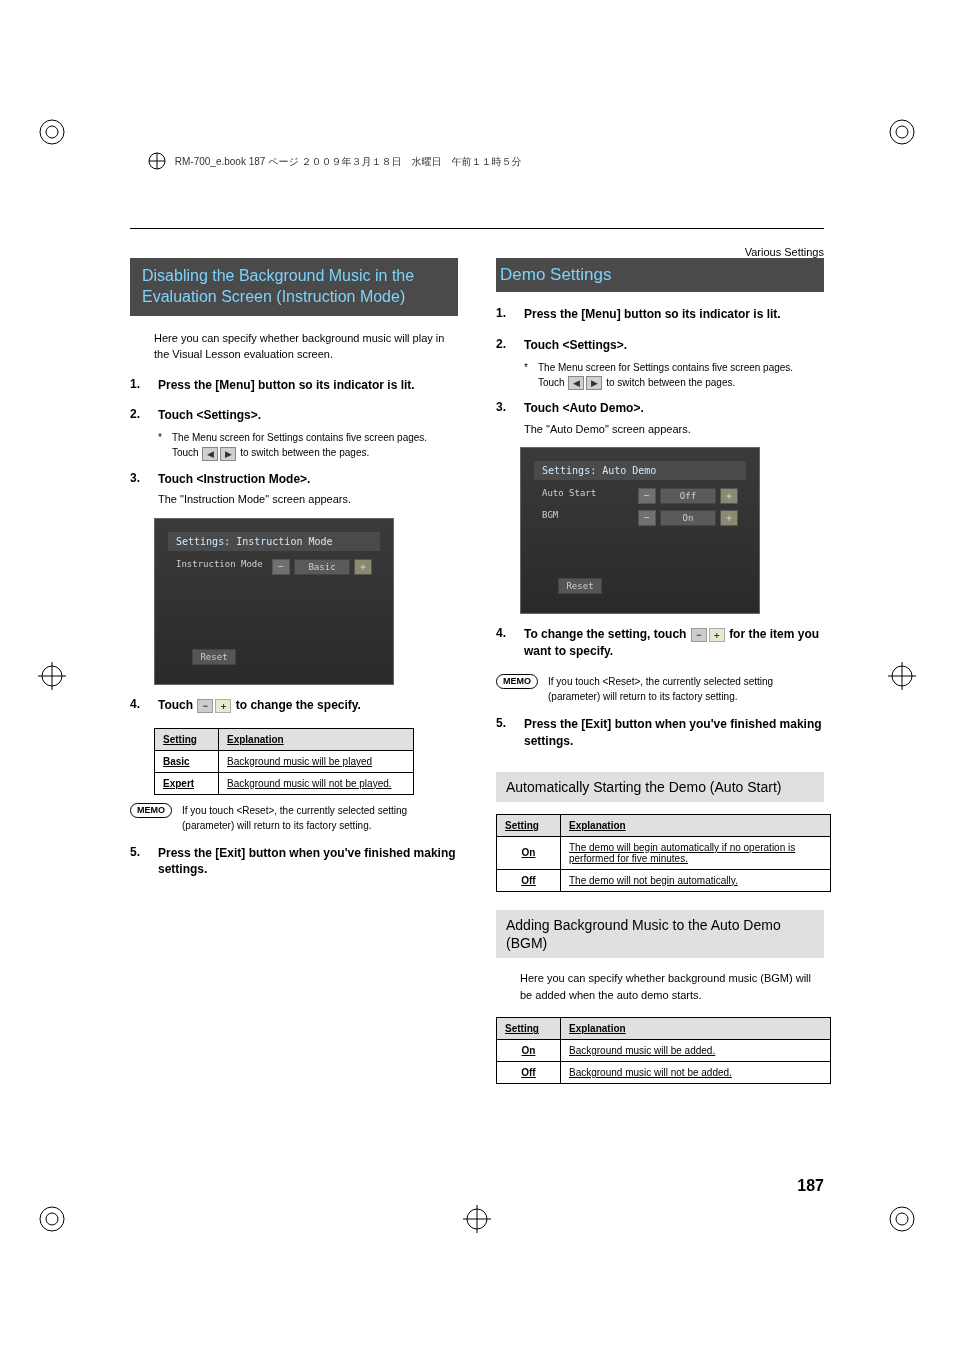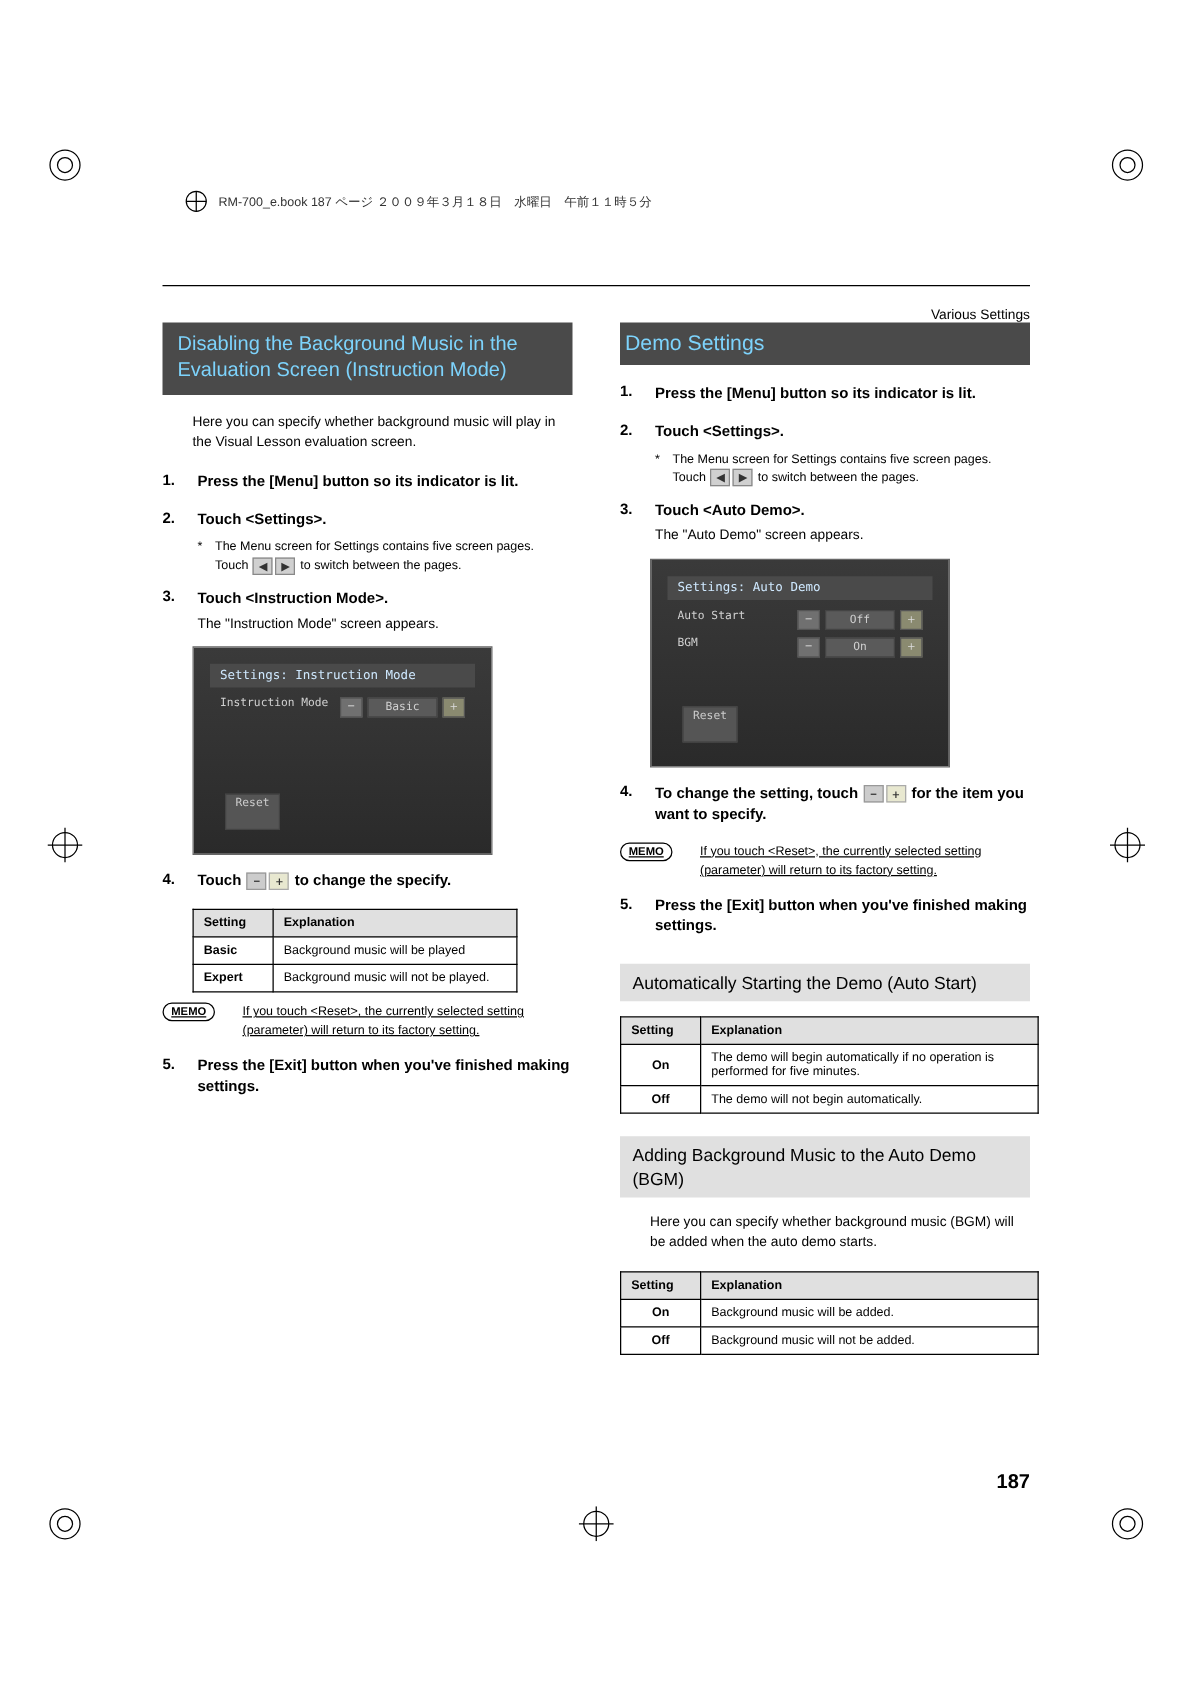--- a/index.html
+++ b/index.html
@@ -158,55 +158,55 @@
     border: 1px solid #444;
     color: #d0d0d0;
     font-size: 9px;
     text-align: center;
     line-height: 14px;
     font-family: monospace;
   }
   .ss-reset {
     position: absolute;
     bottom: 6px;
-    left: 12px;
+    left: 24px;
     width: 44px;
-    height: 29px;
+    height: 16px;
     background: #555;
     border: 1px solid #444;
     color: #ccc;
     font-size: 9px;
     text-align: center;
     line-height: 14px;
     font-family: monospace;
   }
   table.settings {
     border-collapse: collapse;
     width: 260px;
     margin: 6px 0 6px 24px;
+    text-decoration: underline;
   }
   table.settings th, table.settings td {
     border: 1px solid #000;
     padding: 5px 8px;
     font-size: 10px;
     text-align: left;
     vertical-align: middle;
   }
   table.settings th {
     background: #e0e0e0;
     font-weight: bold;
   }
   table.settings td.key { font-weight: bold; width: 64px; text-align:left; }
   table.settings.wide { width: 335px; }
   table.settings.wide td.key { text-align:center; width:64px; }
   .memo-row {
     display: flex;
-    gap: 22px;
+    gap: 10px;
     margin: 8px 0 12px 0;
-    text-decoration: underline;
   }
   .memo-badge {
     border: 1px solid #000;
     border-radius: 10px;
     padding: 1px 6px;
     font-size: 9px;
     font-weight: bold;
     height: 15px;
     align-self: flex-start;
   }

